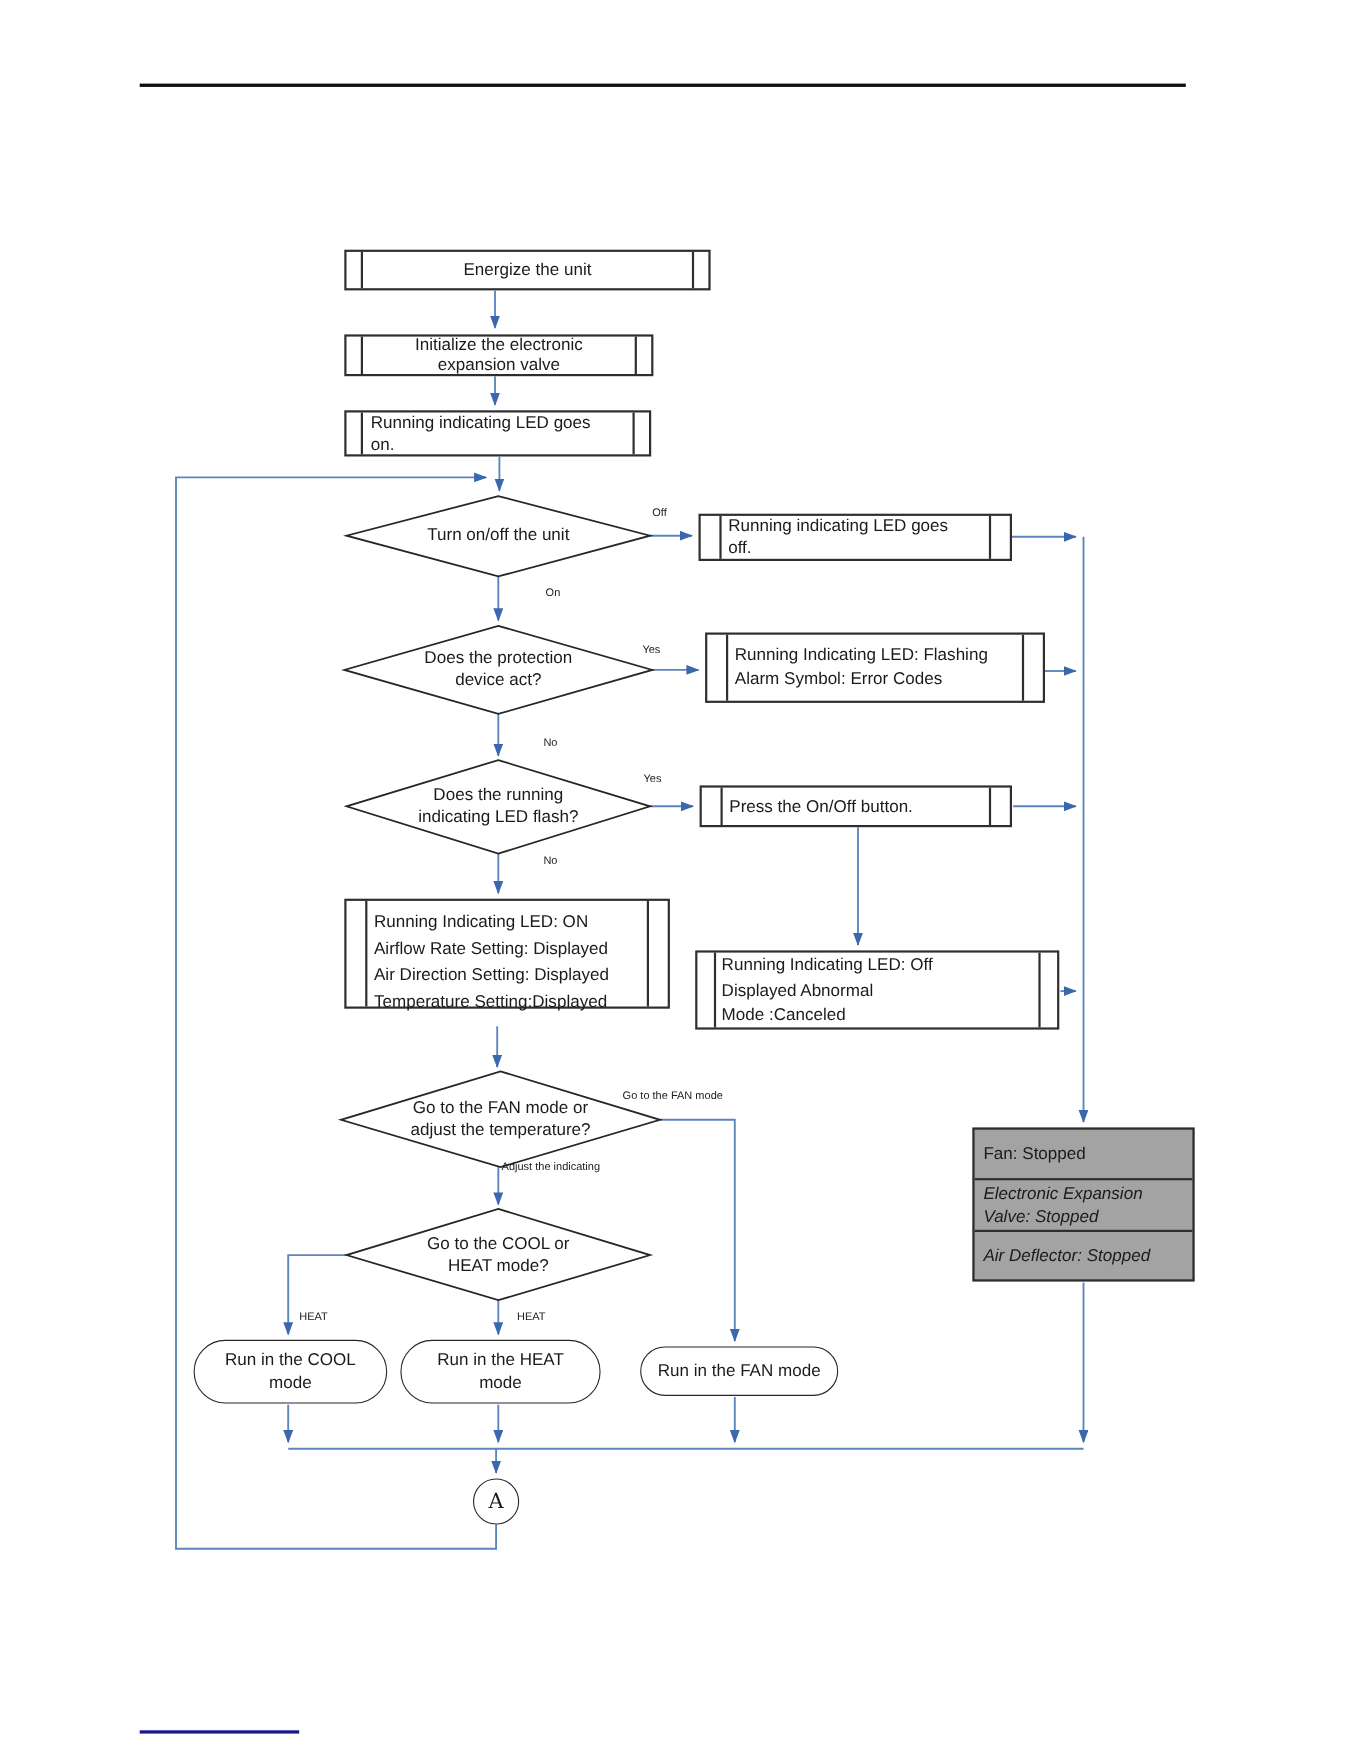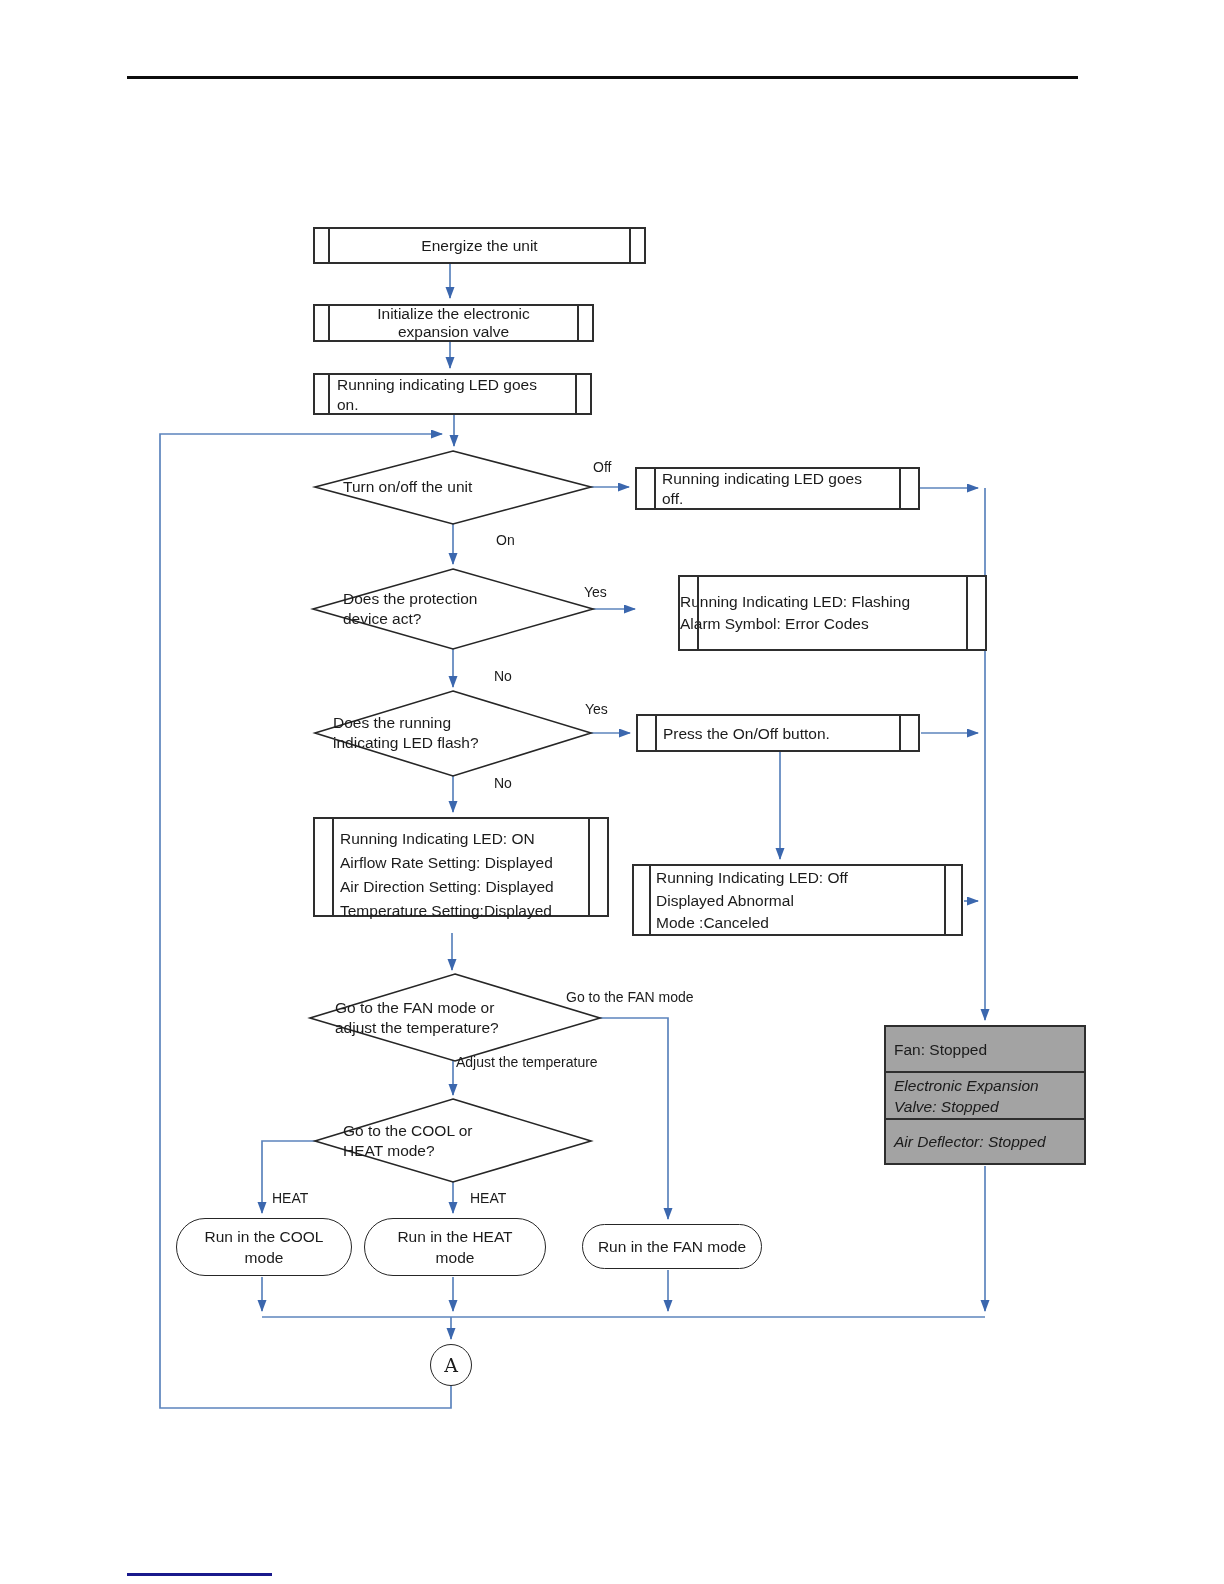--- a/index.html
+++ b/index.html
@@ -37,23 +37,23 @@
   .stackbox .row{box-sizing:border-box;display:flex;align-items:center;padding-left:8px;
     font-size:15.5px;line-height:21px;white-space:pre-line;}
   .stackbox .row + .row{border-top:2px solid var(--border);font-style:italic;}
   
   .pill{
     position:absolute;background:#fff;border:1.7px solid #262626;border-radius:29px;
     display:flex;align-items:center;justify-content:center;text-align:center;
     font-size:15.5px;line-height:21px;white-space:pre-line;box-sizing:border-box;
   }
   
-  .dlabel{position:absolute;font-size:15.5px;line-height:20px;white-space:pre-line;}
+  .dlabel{position:absolute;text-align:center;font-size:15.5px;line-height:20px;white-space:pre-line;}
   
-  .elabel{position:absolute;font-size:14px;line-height:18px;white-space:nowrap;}
+  .elabel{position:absolute;font-size:10px;line-height:18px;white-space:nowrap;}
   
   .circleA{
     position:absolute;left:430px;top:1344px;width:42px;height:42px;border-radius:50%;
     border:1.7px solid #262626;background:#fff;display:flex;align-items:center;justify-content:center;
     font-family:"DejaVu Serif",serif;font-size:19px;box-sizing:border-box;
   }
 </style>
 </head>
 <body>
 
@@ -116,21 +116,21 @@
 
   <div class="pbox center" style="left:313px;top:304px;width:281px;height:38px;line-height:18px;">Initialize the electronic
 expansion valve</div>
 
   <div class="pbox" style="left:313px;top:373px;width:279px;height:42px;padding:0 0 0 22px;line-height:20px;">Running indicating LED goes
 on.</div>
 
   <div class="pbox" style="left:635px;top:467px;width:285px;height:43px;--inset:17px;padding:0 0 0 25px;line-height:20px;">Running indicating LED goes
 off.</div>
 
-  <div class="pbox vcenter" style="left:678px;top:575px;width:309px;height:76px;--inset:17px;line-height:22px;">Running Indicating LED: Flashing
+  <div class="pbox vcenter" style="left:641px;top:575px;width:309px;height:64px;--inset:17px;padding-left:25px;line-height:22px;">Running Indicating LED: Flashing
 Alarm Symbol: Error Codes</div>
 
   <div class="pbox vcenter" style="left:636px;top:714px;width:284px;height:38px;--inset:17px;padding-left:25px;">Press the On/Off button.</div>
 
   <div class="pbox" style="left:313px;top:817px;width:296px;height:100px;--inset:17px;padding:8px 0 0 25px;line-height:24px;">Running Indicating LED: ON
 Airflow Rate Setting: Displayed
 Air Direction Setting: Displayed
 Temperature Setting:Displayed</div>
 
   <div class="pbox" style="left:632px;top:864px;width:331px;height:72px;--inset:15px;padding:1px 0 0 22px;line-height:22.5px;">Running Indicating LED: Off
@@ -162,19 +162,19 @@
 
   <div class="circleA">A</div>
 
   <div class="elabel" style="left:593px;top:458px;">Off</div>
   <div class="elabel" style="left:496px;top:531px;">On</div>
   <div class="elabel" style="left:584px;top:583px;">Yes</div>
   <div class="elabel" style="left:494px;top:667px;">No</div>
   <div class="elabel" style="left:585px;top:700px;">Yes</div>
   <div class="elabel" style="left:494px;top:774px;">No</div>
   <div class="elabel" style="left:566px;top:988px;">Go to the FAN mode</div>
-  <div class="elabel" style="left:456px;top:1053px;">Adjust the temperature</div>
+  <div class="elabel" style="left:456px;top:1053px;">Adjust the indicating</div>
   <div class="elabel" style="left:272px;top:1189px;">HEAT</div>
   <div class="elabel" style="left:470px;top:1189px;">HEAT</div>
 
   <div class="rule-bottom"></div>
 
 </div>
 
 </body></html>

